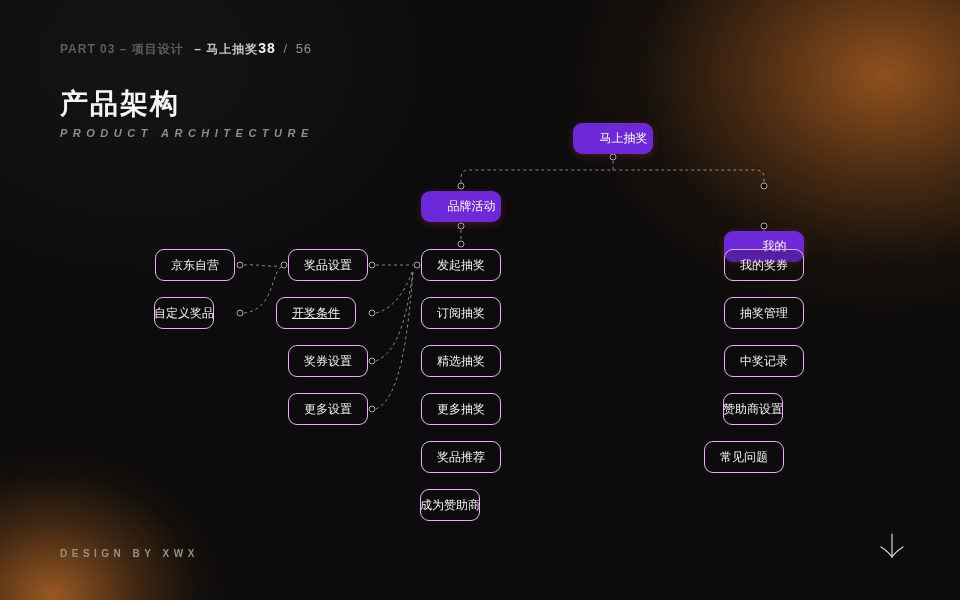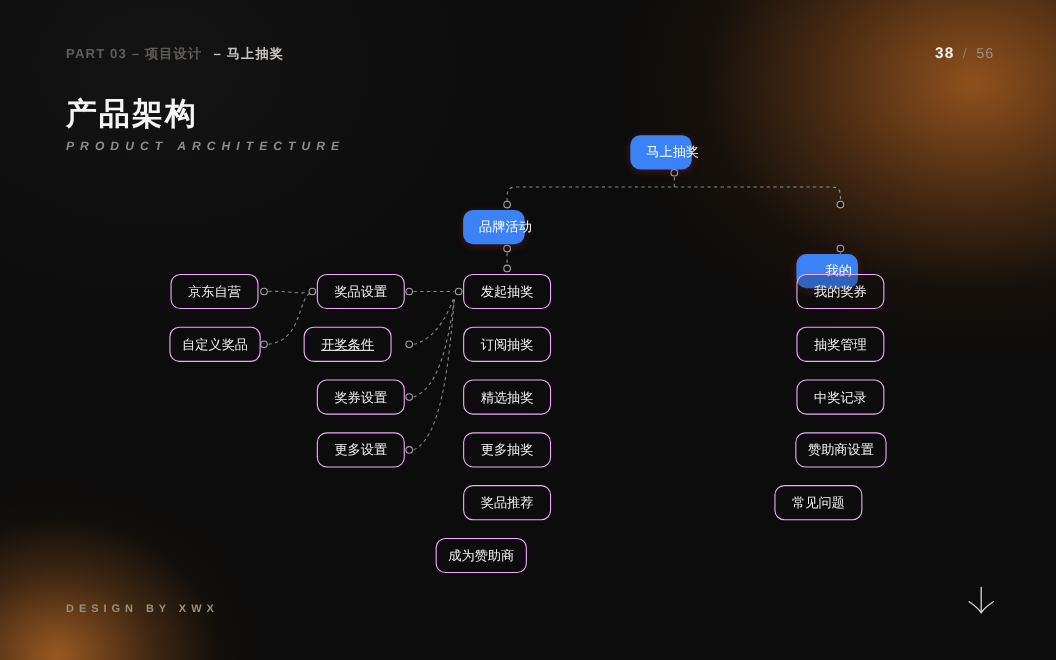--- a/index.html
+++ b/index.html
@@ -14,43 +14,43 @@
         rgba(150,84,30,0.95) 0%, rgba(108,60,22,0.60) 42%,
         rgba(48,28,11,0.28) 72%, rgba(0,0,0,0) 100%),
       radial-gradient(ellipse 195px 165px at 52px 596px,
         rgba(178,102,38,0.85) 0%, rgba(112,64,24,0.50) 45%,
         rgba(42,25,10,0.22) 75%, rgba(0,0,0,0) 100%),
       radial-gradient(ellipse 500px 380px at 15% 10%,
         rgba(40,40,40,0.28) 0%, rgba(0,0,0,0) 70%);
   }
   
   .topbar { position:absolute; left:60px; right:56px; top:40px;
-    display:flex; justify-content:space-between; align-items:baseline; }
+    display:flex; align-items:baseline; }
   .crumb { font-size:12px; font-weight:bold; letter-spacing:1px; }
   .crumb .dim { color:#5f5c59; }
   .crumb .lit { color:#c6c3c0; margin-left:6px; }
   .pager { font-size:13px; letter-spacing:1px; }
   .pager .cur { color:#f4f1ee; font-weight:bold; font-size:14px; }
   .pager .sep { color:#8e8277; margin:0 3px; }
   .pager .tot { color:#9c9084; }
   
   .titleblock { position:absolute; left:60px; top:88px; }
   .titleblock h1 { font-size:28px; font-weight:bold; color:#f5f5f5;
     letter-spacing:2px; line-height:1.15; }
   .titleblock .sub { margin-top:7px; font-size:11px; font-style:italic;
     font-weight:bold; letter-spacing:5.5px; color:#8f8d8a; }
   
   .node { position:absolute; display:flex; align-items:center;
     justify-content:center; font-size:12px; color:#f3f3f3;
     white-space:nowrap; }
-  .node.red { width:56px; height:31px; background:#3b82f6;
+  .node.red { width:80px; height:31px; background:#6d28d9;
     border-radius:9px; color:#ffffff; box-shadow:0 2px 8px rgba(233,59,77,0.25);padding-left:21px; }
   .node.outline { width:80px; height:32px; border:1px solid #f0abfc;
     border-radius:9px; background:rgba(10,10,10,0.25); }
-  .node.outline.wide { width:83px; }
+  .node.outline.wide { width:60px; }
   svg.wires { position:absolute; left:0; top:0; width:960px; height:600px; }
   .dash { stroke:rgba(255,255,255,0.5); stroke-width:1; fill:none;
     stroke-dasharray:3 3; }
   .dot { stroke:rgba(255,255,255,0.62); stroke-width:1; fill:#0c0c0c; }
   .arrowline { stroke:#d6d6d6; stroke-width:1.2; fill:none; stroke-linecap:round; }
   
   .credit { position:absolute; left:60px; top:548px; font-size:10px;
     font-weight:bold; letter-spacing:4.5px; color:#99907f; }
   .next-arrow { position:absolute; left:872px; top:528px; width:40px;
     height:36px; cursor:pointer; }
@@ -148,21 +148,21 @@
 </div>
 <div class="node outline" style="left:421px; top:345px;">
   <span>精选抽奖</span>
 </div>
 <div class="node outline" style="left:421px; top:393px;">
   <span>更多抽奖</span>
 </div>
 <div class="node outline" style="left:421px; top:441px;">
   <span>奖品推荐</span>
 </div>
-<div class="node outline wide" style="left:396px; top:489px;">
+<div class="node outline wide" style="left:420px; top:489px;">
   <span>成为赞助商</span>
 </div>
 
 <div class="node outline" style="left:724px; top:249px;">
   <span>我的奖券</span>
 </div>
 <div class="node outline" style="left:724px; top:297px;">
   <span>抽奖管理</span>
 </div>
 <div class="node outline" style="left:724px; top:345px;">

